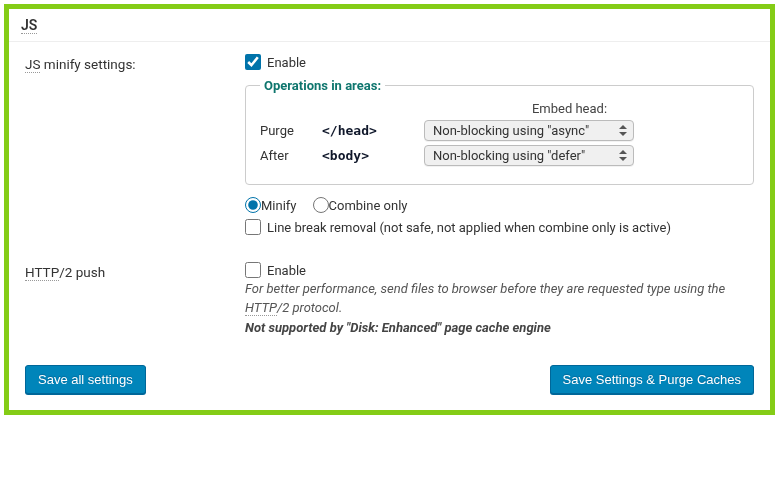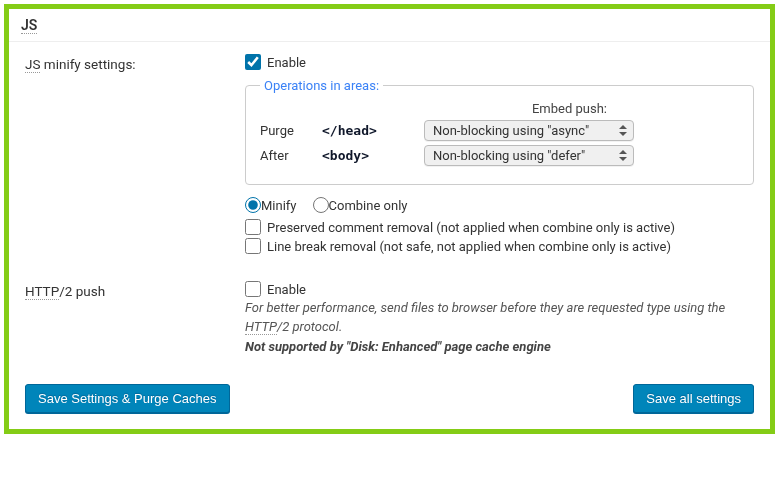--- a/index.html
+++ b/index.html
@@ -60,22 +60,22 @@
     margin: 0;
     accent-color: #0073aa;
   }
   fieldset.ops {
     border: 1px solid #ccc;
     border-radius: 4px;
     padding: 8px 14px 14px 14px;
     margin: 6px 0 12px 0;
   }
   fieldset.ops legend {
-    color: #3b82f6;
-    font-weight: 400;
+    color: #0f766e;
+    font-weight: 700;
     font-size: 13px;
     padding: 0 4px;
   }
   .embed-header {
     text-align: center;
     font-size: 13px;
     color: #444;
     padding-left: 140px;
     margin-bottom: 4px;
   }
@@ -190,21 +190,21 @@
         <span class="abbr">JS</span><span> minify settings:</span>
       </div>
       <div class="row-content">
         <div class="check-line">
           <input type="checkbox" checked="" style="">
           <span>Enable</span>
         </div>
 
         <fieldset class="ops">
           <legend>Operations in areas:</legend>
-          <div class="embed-header">Embed push:</div>
+          <div class="embed-header">Embed head:</div>
 
           <div class="ops-row">
             <span class="ops-label">Purge</span>
             <span class="ops-tag">&lt;/head&gt;</span>
             <div class="select-wrap">
               <span>Non-blocking using "async"</span>
             </div>
           </div>
 
           <div class="ops-row">
@@ -222,24 +222,20 @@
             <span>Minify</span>
           </span>
           <span class="group">
             <input type="radio" name="mode" style="">
             <span>Combine only</span>
           </span>
         </div>
 
         <div class="check-item">
           <input type="checkbox" style="">
-          <span>Preserved comment removal (not applied when combine only is active)</span>
-        </div>
-        <div class="check-item">
-          <input type="checkbox" style="">
           <span>Line break removal (not safe, not applied when combine only is active)</span>
         </div>
       </div>
     </div>
 
     <div class="row">
       <div class="row-label">
         <span class="abbr">HTTP</span><span>/2 push</span>
       </div>
       <div class="row-content">
@@ -248,18 +244,18 @@
           <span>Enable</span>
         </div>
         <div class="desc">
           <span>For better performance, send files to browser before they are requested type using the </span><span class="abbr">HTTP</span><span>/2 protocol.</span>
         </div>
         <div class="desc-bold">Not supported by "Disk: Enhanced" page cache engine</div>
       </div>
     </div>
 
     <div class="button-row">
+      <button class="btn">Save all settings</button>
       <button class="btn">Save Settings &amp; Purge Caches</button>
-      <button class="btn">Save all settings</button>
     </div>
 
   </div>
 </div>
 
 </body></html>

